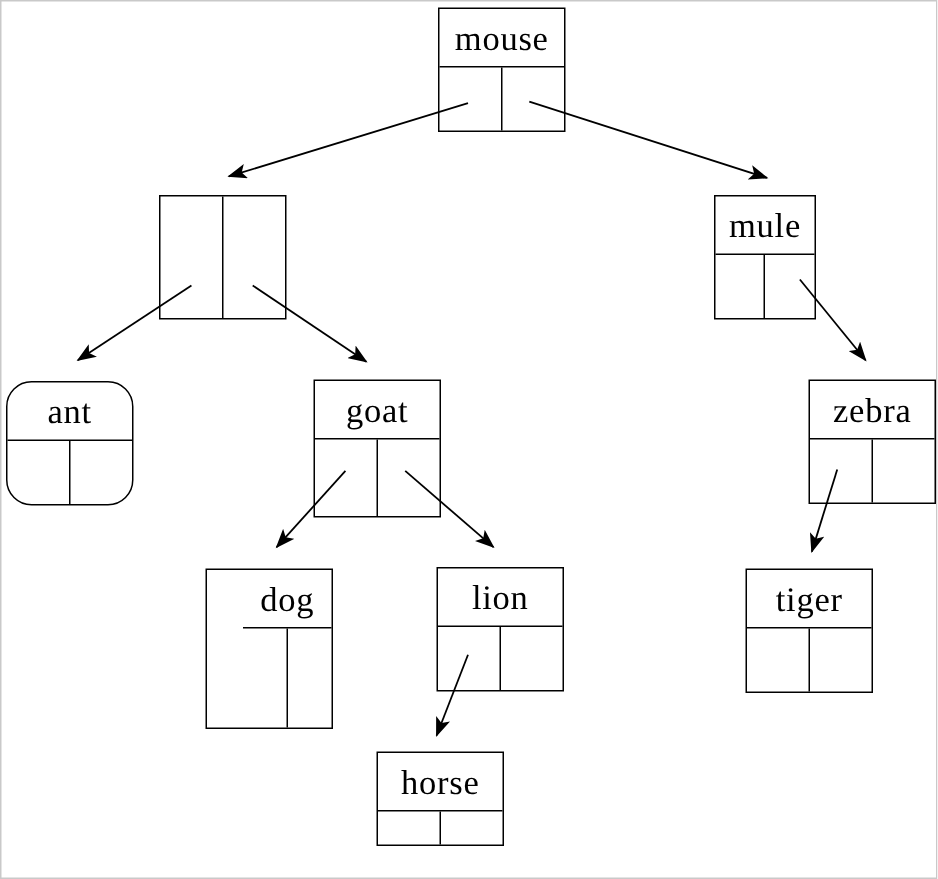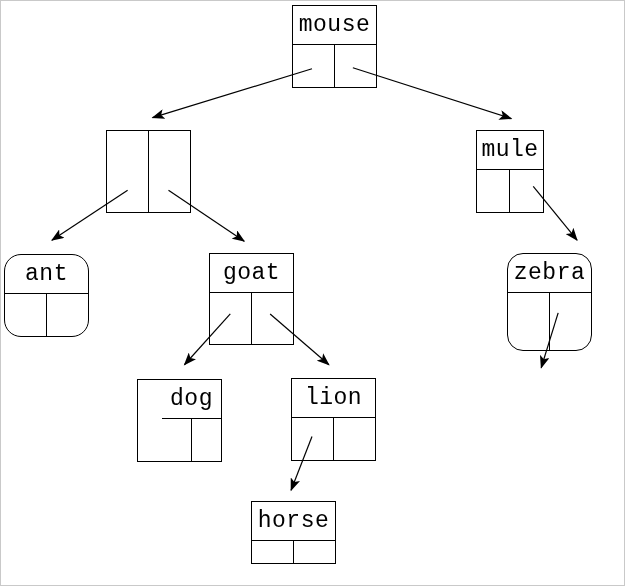--- a/index.html
+++ b/index.html
@@ -4,21 +4,21 @@
 <style>
   html, body { margin: 0; padding: 0; background: #ffffff; }
   .page {
     position: relative;
     width: 625px;
     height: 586px;
     box-sizing: border-box;
     background: #ffffff;
     border: 1px solid #c9c9c9;
     overflow: hidden;
-    font-family: Liberation Mono, monospace;
+    font-family: Liberation Serif, serif;
   }
   .edges {
     position: absolute;
     left: 0; top: 0;
     width: 100%; height: 100%;
     z-index: 2;
     pointer-events: none;
   }
   .node {
     position: absolute;
@@ -100,44 +100,51 @@
   </div>
 
   <div class="node" style="left: 208px; top: 252px; width: 85px; height: 92px;">
     <div class="node-label">goat</div>
     <div class="node-cells">
       <div class="cell-left"></div>
       <div class="cell-right"></div>
     </div>
   </div>
 
-  <div class="node" style="left: 506px; top: 252px; width: 85px; height: 98px; border-radius: 16px;">
+  <div class="node" style="left: 538px; top: 252px; width: 85px; height: 83px;">
     <div class="node-label">zebra</div>
     <div class="node-cells">
       <div class="cell-left"></div>
       <div class="cell-right"></div>
     </div>
   </div>
 
-  <div class="node" style="left: 136px; top: 378px; width: 85px; height: 83px; padding-left: 24px;">
+  <div class="node" style="left: 136px; top: 378px; width: 85px; height: 107px; padding-left: 24px;">
     <div class="node-label">dog</div>
     <div class="node-cells">
       <div class="cell-left"></div>
       <div class="cell-right"></div>
     </div>
   </div>
 
   <div class="node" style="left: 290px; top: 377px; width: 85px; height: 83px;">
     <div class="node-label">lion</div>
     <div class="node-cells">
       <div class="cell-left"></div>
       <div class="cell-right"></div>
     </div>
   </div>
 
+  <div class="node" style="left: 496px; top: 378px; width: 85px; height: 83px;">
+    <div class="node-label">tiger</div>
+    <div class="node-cells">
+      <div class="cell-left"></div>
+      <div class="cell-right"></div>
+    </div>
+  </div>
 
   <div class="node" style="left: 250px; top: 500px; width: 85px; height: 63px;">
     <div class="node-label">horse</div>
     <div class="node-cells">
       <div class="cell-left"></div>
       <div class="cell-right"></div>
     </div>
   </div>
 </div>
 

